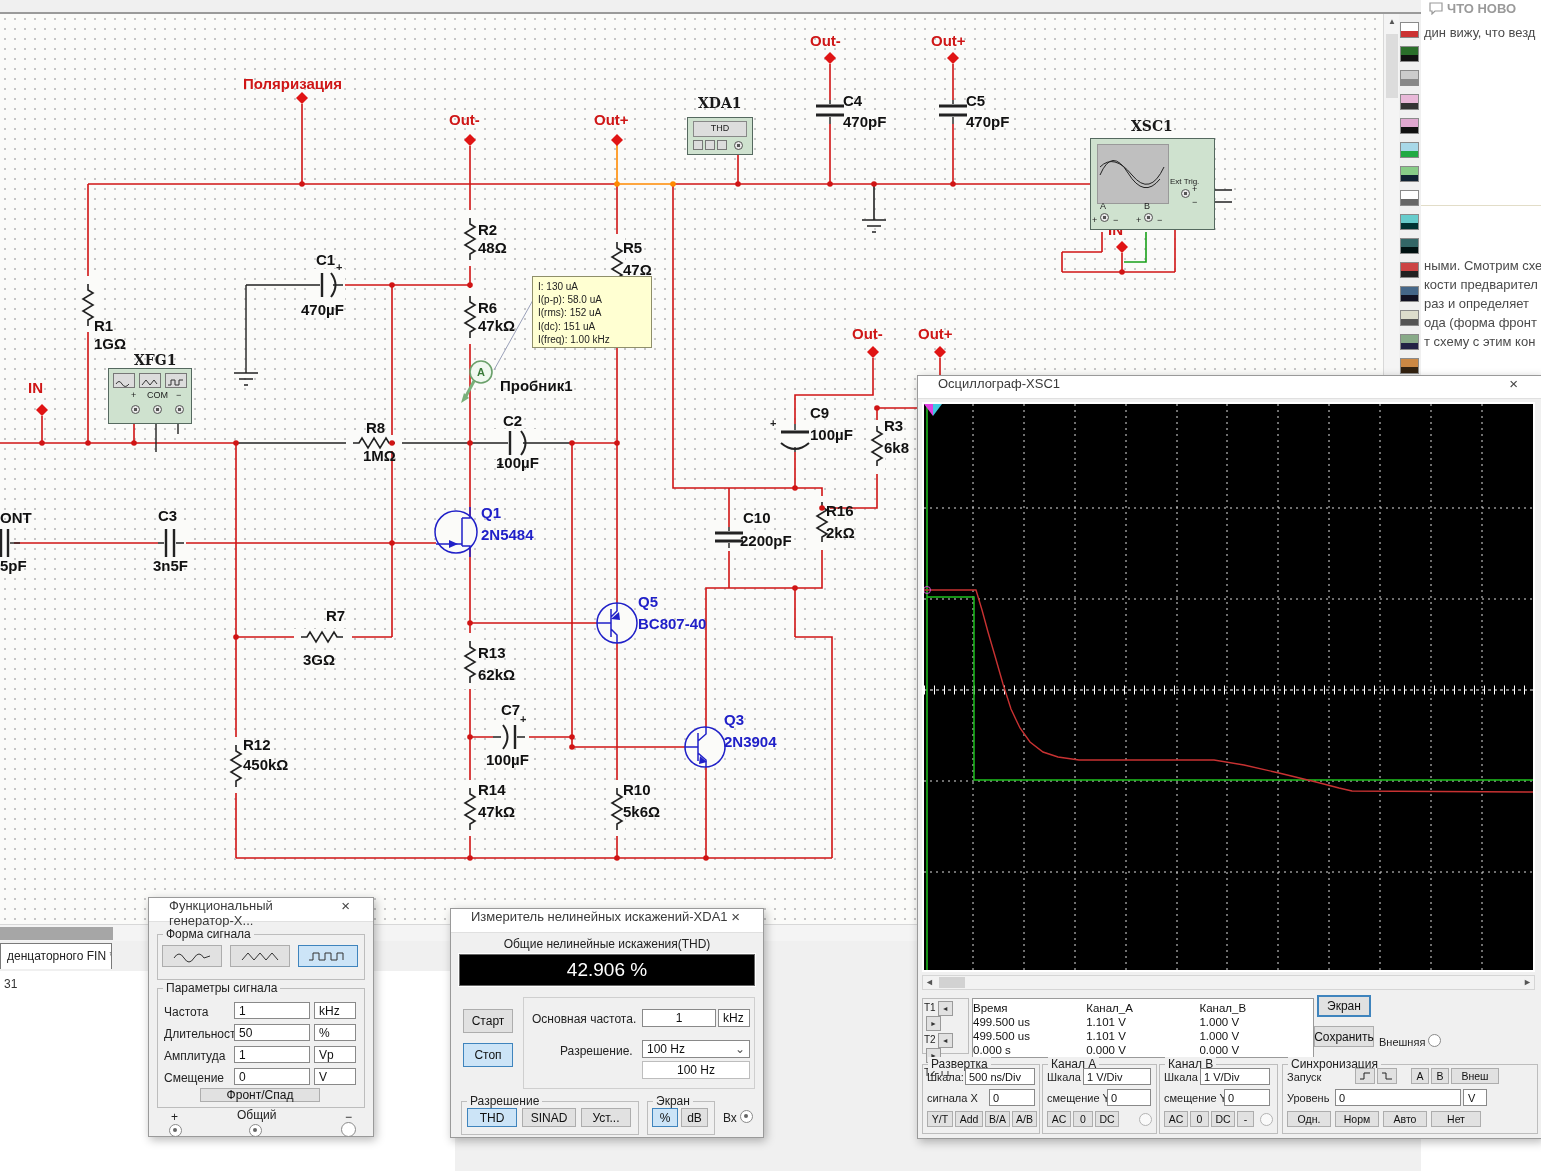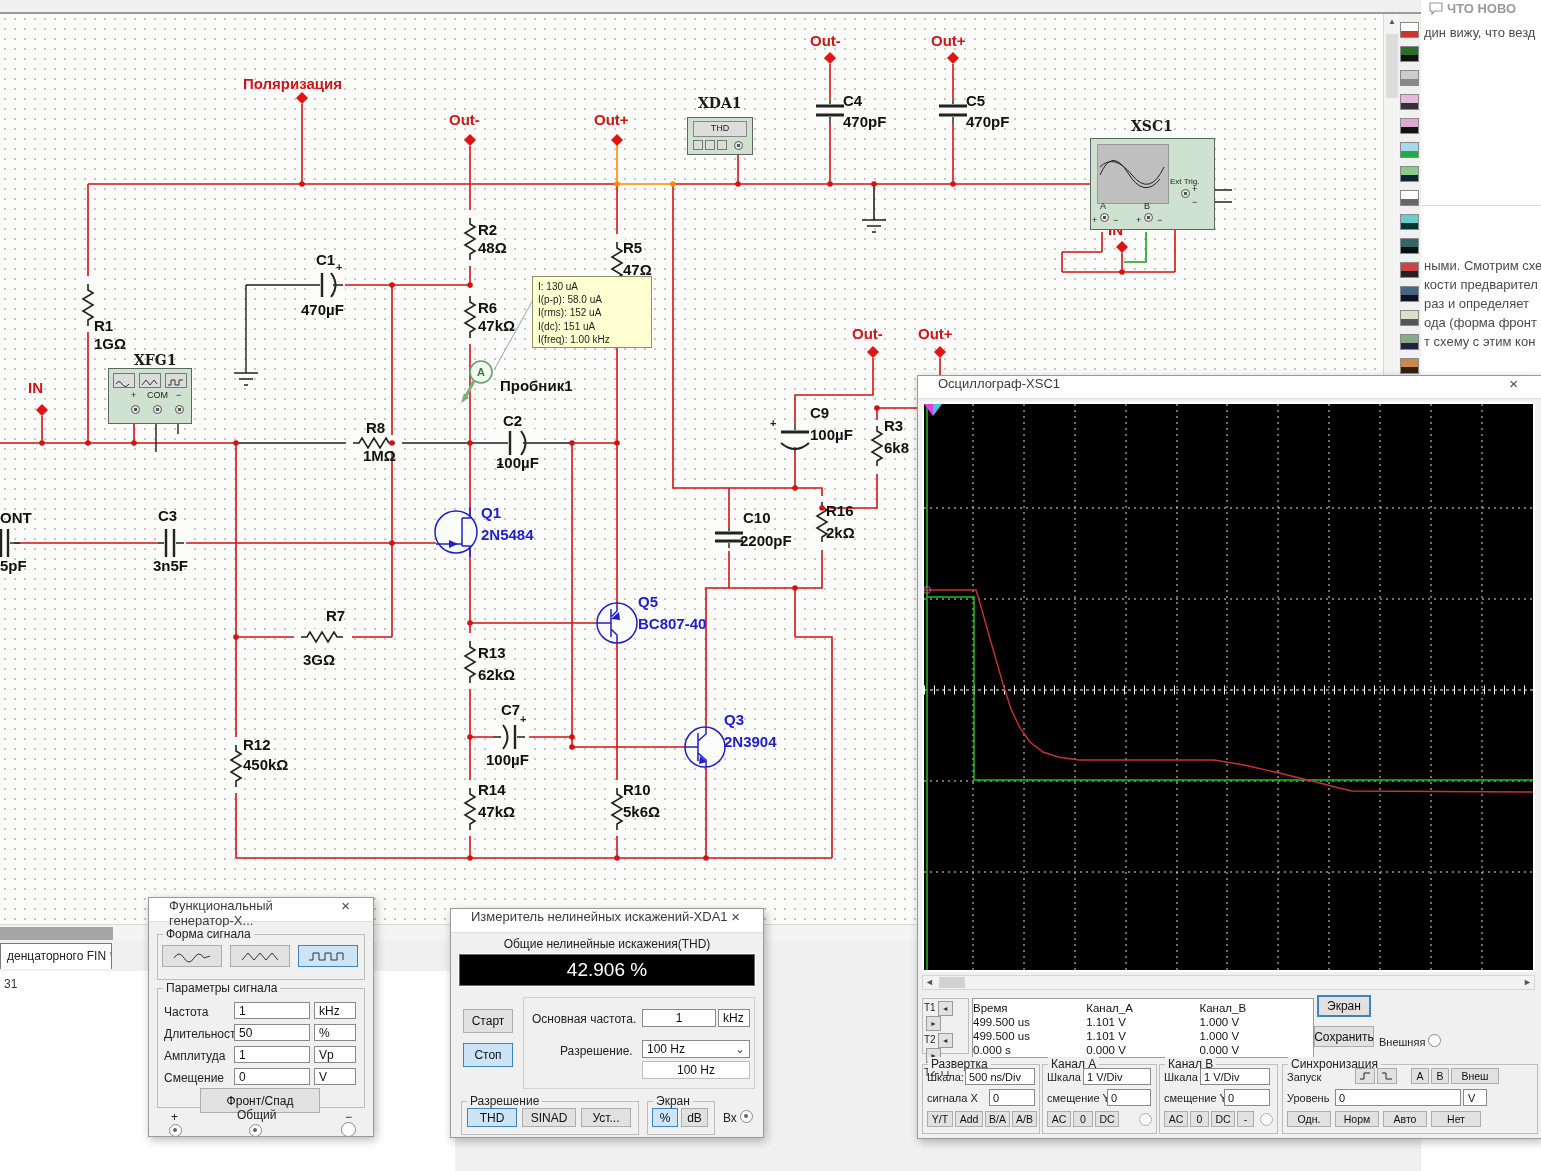--- a/index.html
+++ b/index.html
@@ -472,21 +472,21 @@
     <div class="ubox" style="left:156px;top:13px;width:42px;height:17px">kHz</div>
     <div class="flbl" style="left:6px;top:38px">Длительность</div>
     <input class="inp" style="left: 76px; top: 35px; width: 76px; height: 17px;" value="50">
     <div class="ubox" style="left:156px;top:35px;width:42px;height:17px">%</div>
     <div class="flbl" style="left:6px;top:60px">Амплитуда</div>
     <input class="inp" style="left: 76px; top: 57px; width: 76px; height: 17px;" value="1">
     <div class="ubox" style="left:156px;top:57px;width:42px;height:17px">Vp</div>
     <div class="flbl" style="left:6px;top:82px">Смещение</div>
     <input class="inp" style="left: 76px; top: 79px; width: 76px; height: 17px;" value="0">
     <div class="ubox" style="left:156px;top:79px;width:42px;height:17px">V</div>
-    <div class="btn" style="left:42px;top:99px;width:120px;height:25px">Фронт/Спад</div>
+    <div class="btn" style="left:42px;top:99px;width:120px;height:14px">Фронт/Спад</div>
   </div>
   <div class="flbl" style="left:22px;top:212px">+</div>
   <div class="flbl" style="left:88px;top:210px">Общий</div>
   <div class="flbl" style="left:196px;top:212px">−</div>
   <div class="radio on" style="left:20px;top:226px"></div>
   <div class="radio on" style="left:100px;top:226px"></div>
   <div class="radio" style="left:192px;top:224px;width:13px;height:13px"></div>
 </div>
 
 <div class="win" style="left:450px;top:908px;width:312px;height:228px">

